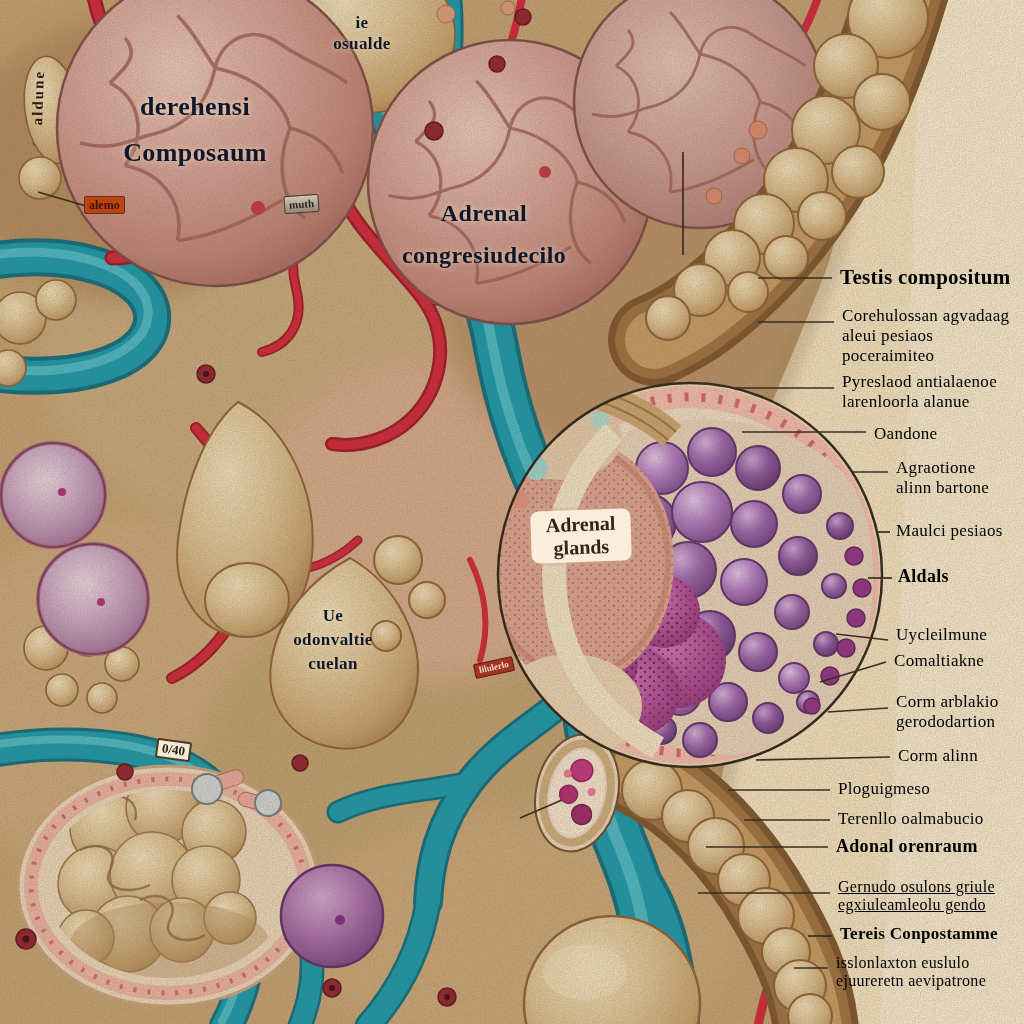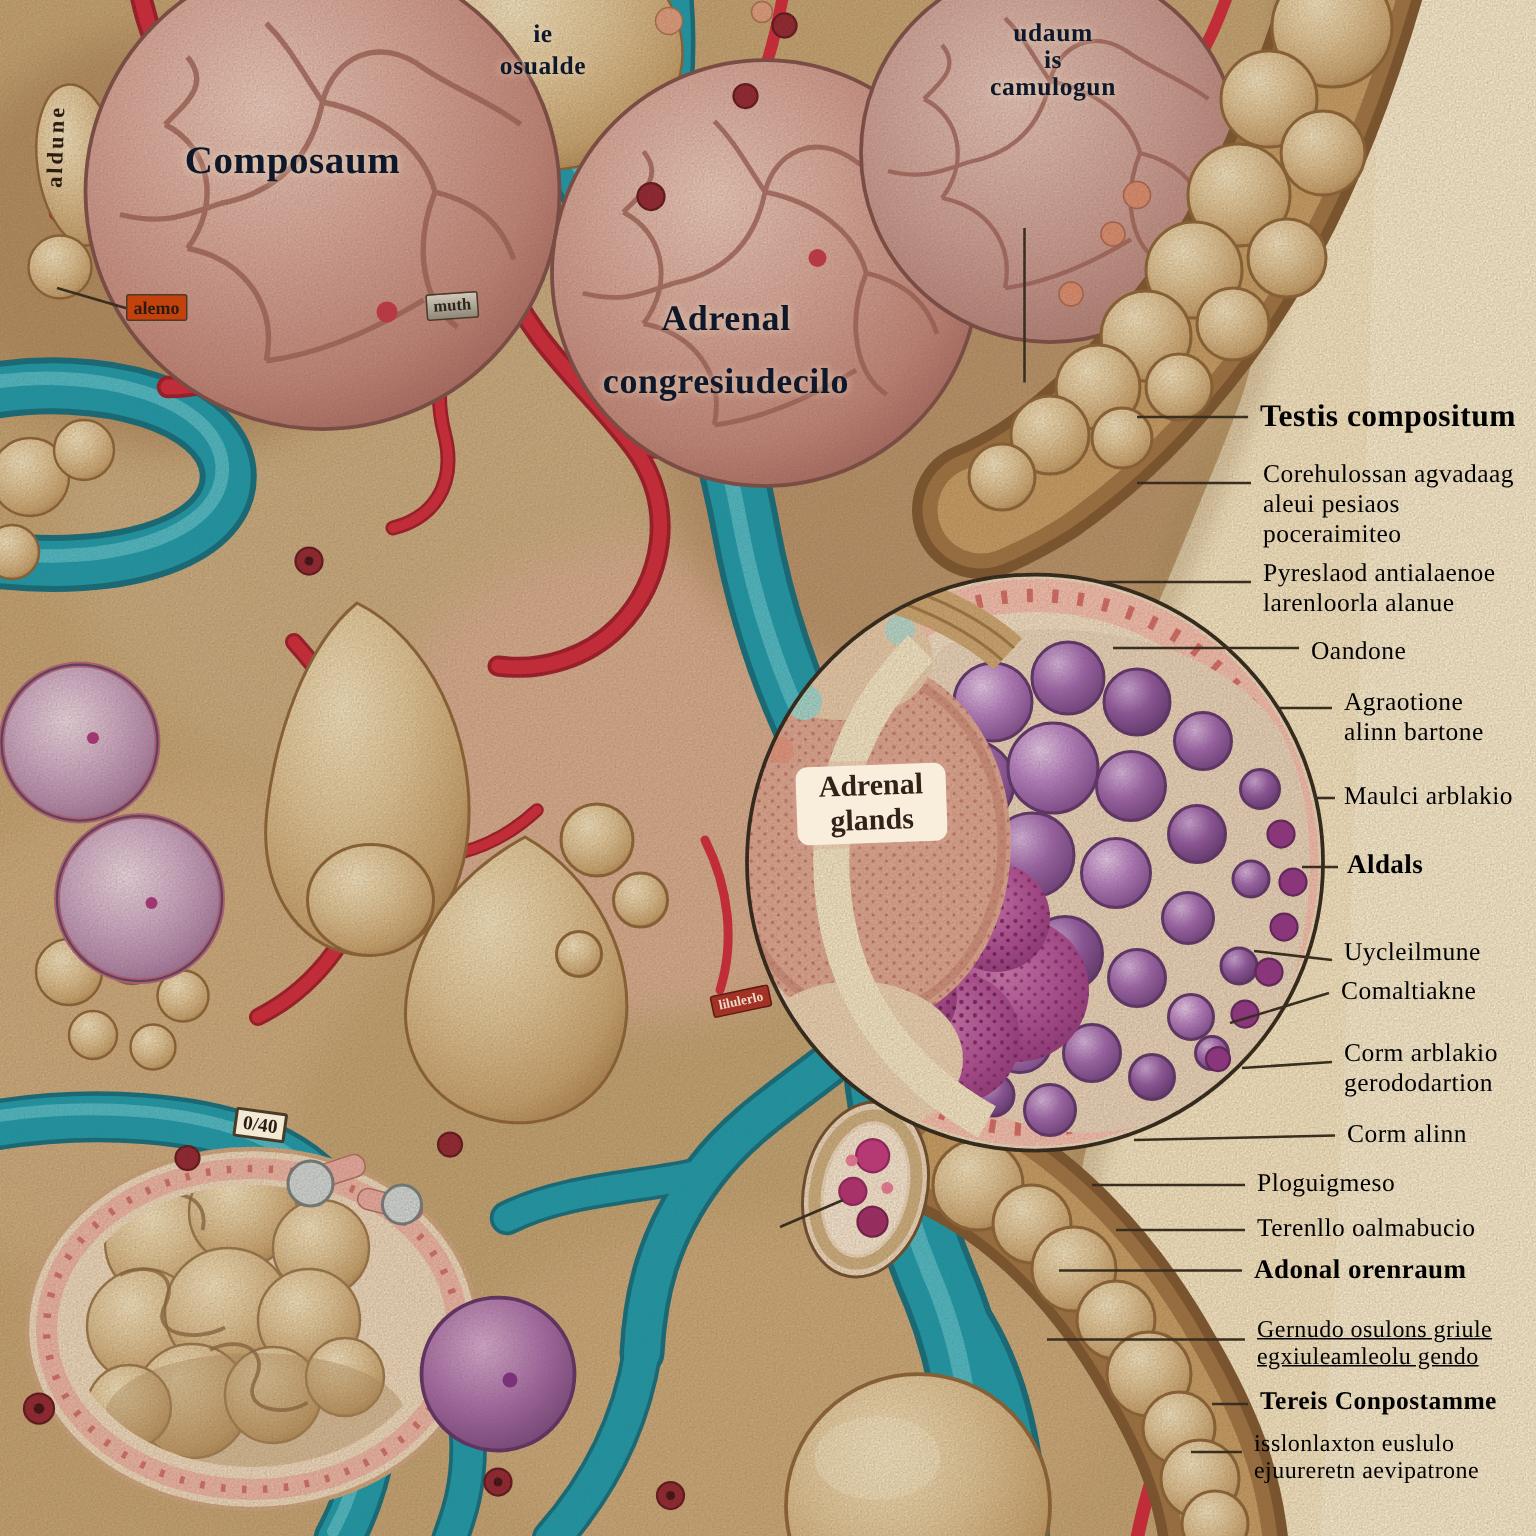--- a/index.html
+++ b/index.html
@@ -452,34 +452,35 @@
     <line x1="794" y1="968" x2="828" y2="968"></line>
     <line x1="683" y1="152" x2="683" y2="255"></line>
     <line x1="38" y1="192" x2="86" y2="206"></line>
     <line x1="520" y1="818" x2="562" y2="800"></line>
   </g>
 
   <rect width="1024" height="1024" filter="url(#grain)" opacity="0.55"></rect>
 </svg>
 
   <div class="scene-label lblA">
+    <span>derehensi</span>
       <span>Composaum</span>
   </div>
   <div class="scene-label lblCap">
     <span>ie</span>
       <span>osualde</span>
   </div>
   <div class="scene-label lblB">
     <span>Adrenal</span>
       <span>congresiudecilo</span>
   </div>
-  <div class="scene-label lblC">
-    <span>udaum</span>
-      <span>is</span>
-      <span>camulogun</span>
+  <div class="scene-label lblGland">
+    <span>Ue</span>
+      <span>odonvaltie</span>
+      <span>cuelan</span>
   </div>
   <div class="circle-box">
     <span>Adrenal</span>
       <span>glands</span>
   </div>
 
   <div class="vert">aldune</div>
   <div class="tag" style="left:84px;top:196px;">alemo</div>
   <div class="tag metal" style="left:284px;top:195px;">muth</div>
   <div class="tag ratio" style="left:156px;top:740px;">0/40</div>
@@ -498,21 +499,21 @@
       <span>poceraimiteo</span>
   </div>
   <div class="sl" style="left:874px;top:424px;">
     <span>Oandone</span>
   </div>
   <div class="sl" style="left:896px;top:458px;">
     <span>Agraotione</span>
       <span>alinn bartone</span>
   </div>
   <div class="sl" style="left:896px;top:521px;">
-    <span>Maulci arblakio</span>
+    <span>Maulci pesiaos</span>
   </div>
   <div class="sl sb" style="left:898px;top:566px;">
     <span>Aldals</span>
   </div>
   <div class="sl" style="left:896px;top:625px;">
     <span>Uycleilmune</span>
   </div>
   <div class="sl" style="left:894px;top:651px;">
     <span>Comaltiakne</span>
   </div>

